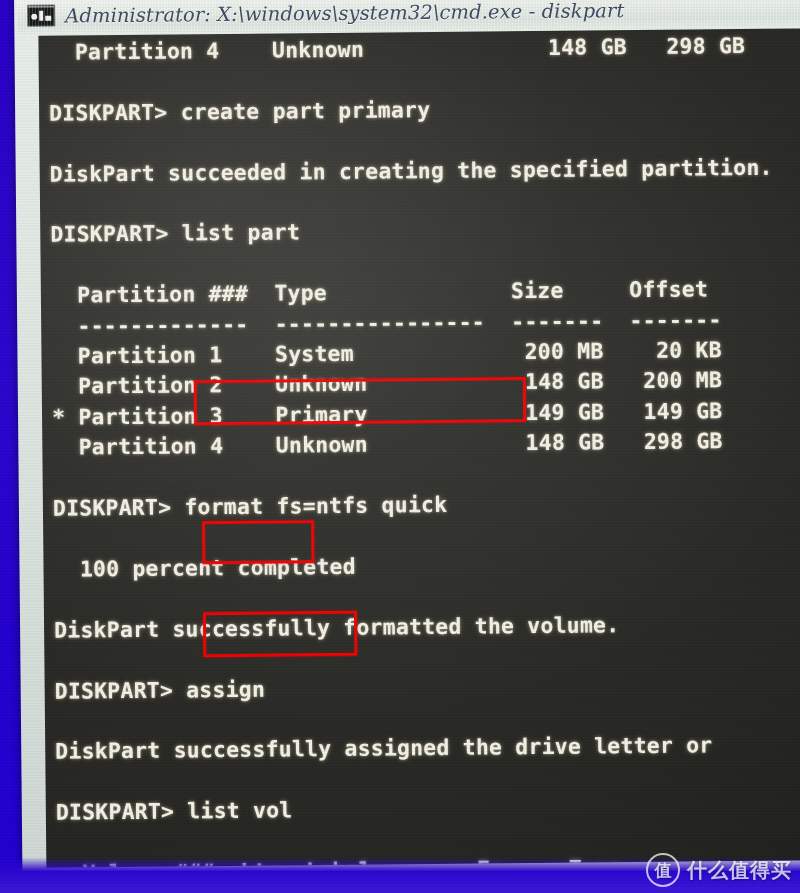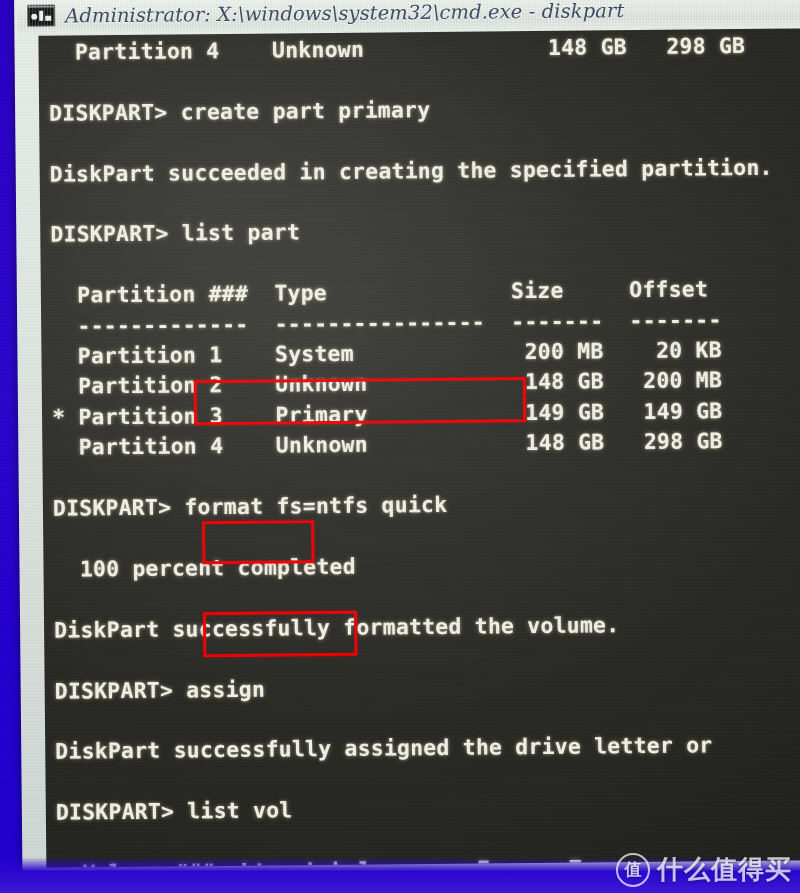--- a/index.html
+++ b/index.html
@@ -175,21 +175,21 @@
     font-size: 17px;
     font-weight: 700;
     display: flex;
     align-items: center;
     justify-content: center;
     line-height: 1;
     text-shadow: 0 1px 2px rgba(0,0,0,0.5);
   }
   #wm-text {
     font-family: Liberation Sans, sans-serif;
-    font-size: 26px;
+    font-size: 20px;
     font-weight: 700;
     color: rgba(255,255,255,0.90);
     letter-spacing: 1px;
     text-shadow: 0 1px 3px rgba(0,0,0,0.45);
   }
   
   #bottom-glow {
     position: absolute;
     left: 0; right: 0; bottom: 0;
     height: 36px;

